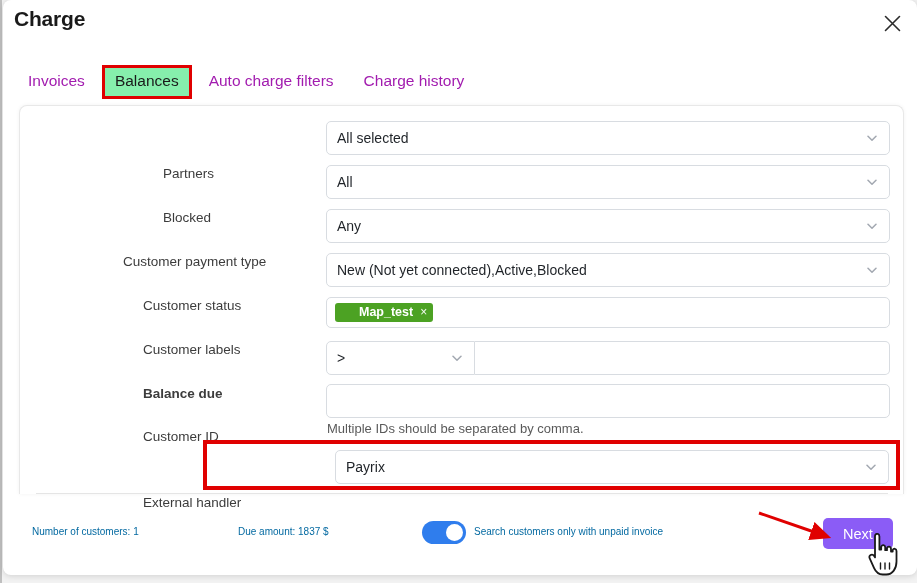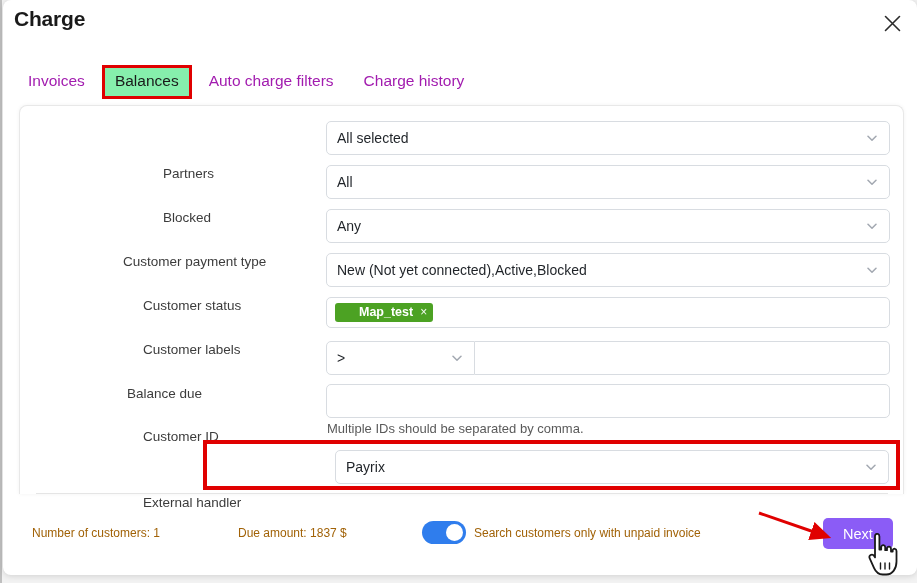--- a/index.html
+++ b/index.html
@@ -174,22 +174,22 @@
   .divider {
     position: absolute;
     left: 33px;
     top: 493px;
     width: 852px;
     height: 1px;
     background: #e5e5e5;
   }
   .footer-text {
     position: absolute;
-    font-size: 12px;
-    color: #a16207;
+    font-size: 10px;
+    color: #0369a1;
     white-space: nowrap;
   }
 
   .toggle {
     position: absolute;
     left: 419px;
     top: 521px;
     width: 44px;
     height: 23px;
     border-radius: 12px;
@@ -310,21 +310,21 @@
     </div>
 
     <div class="row-label" style="left:140px; top:305px; width:167px;">Customer labels</div>
     <div class="field" style="left:323px; top:297px; width:564px; padding:0 8px;">
       <span class="tag">
         <span>Map_test</span>
         <span class="tag-x">×</span>
       </span>
     </div>
 
-    <div class="row-label" style="left:124px; top:349px; width:167px;">Balance due</div>
+    <div class="row-label" style="left:140px; top:349px; width:167px;font-weight:bold;">Balance due</div>
     <div class="field" style="left:323px; top:341px; width:149px; border-radius:5px 0 0 5px;">
       <span class="val">&gt;</span>
       <span class="chev">
         <svg width="14" height="14" viewBox="0 0 14 14">
             <path d="M3 5.2 L7 9.2 L11 5.2" stroke="#566070" stroke-width="1.5" fill="none" stroke-linecap="round" stroke-linejoin="round"></path>
           </svg>
       </span>
     </div>
     <div class="field" style="left:472px; top:341px; width:415px; border-radius:0 5px 5px 0; border-left:none;">
       <span class="val"></span>

